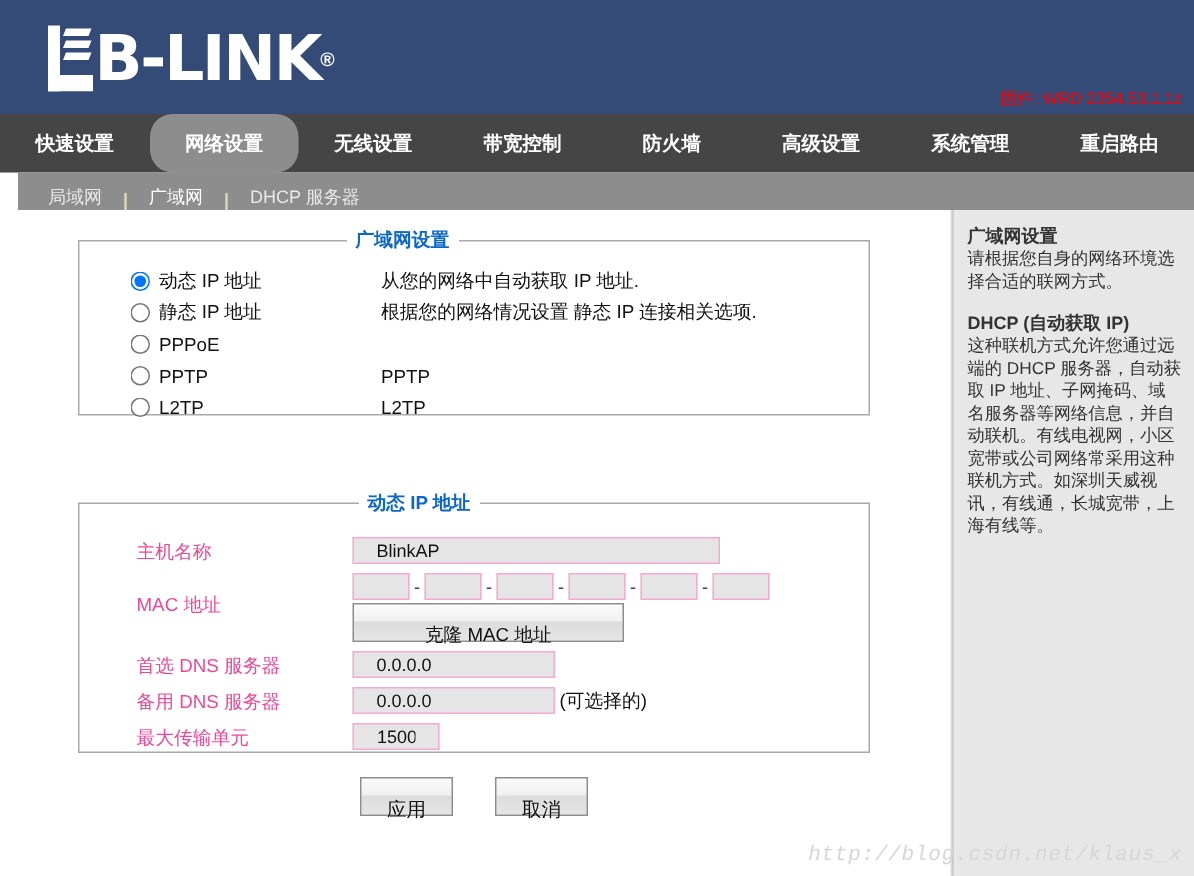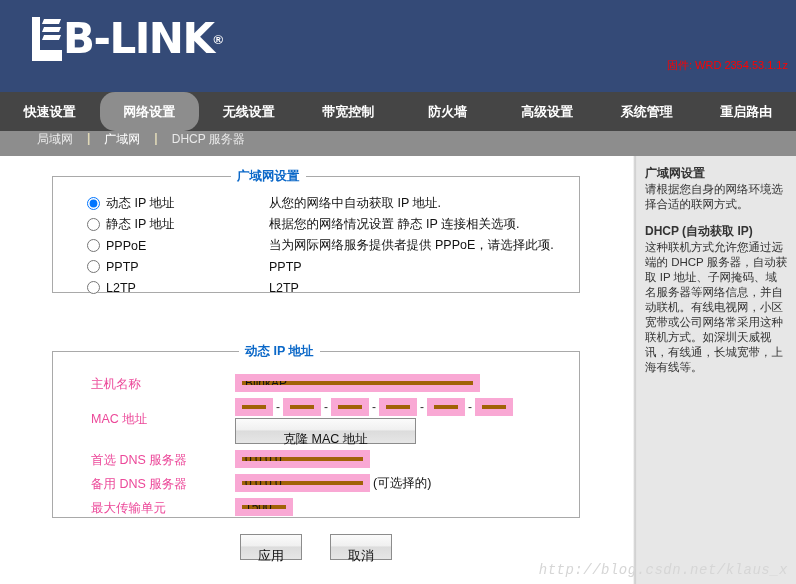--- a/index.html
+++ b/index.html
@@ -13,21 +13,21 @@
     background: #ffffff;
     font-family: "Liberation Sans", "DejaVu Sans", sans-serif;
     font-size: 12px;
     color: #222;
     position: relative;
   }
 
   
   .banner {
     position: relative;
-    height: 92px;
+    height: 76px;
     background: #344a77;
     overflow: hidden;
   }
   .logo {
     position: absolute;
     left: 32px;
     top: 16px;
     height: 46px;
     display: flex;
     align-items: center;
@@ -105,23 +105,24 @@
   }
   .nav-item.active {
     background: #8d8d8d;
   }
 
   
   .subnav {
     height: 25px;
     background: #8d8d8d;
     display: flex;
-    align-items: flex-start;
-    padding-left: 23px;
-    box-sizing: border-box;
+    align-items: flex-end;
+    padding-left: 6px;
+    box-sizing: border-box;
+    margin-left: 12px;
   }
   .subnav-item {
     color: #e9e9e9;
     font-size: 12px;
     padding: 0 14px;
     cursor: pointer;
     user-select: none;
   }
   .subnav-item.active { color: #ffffff; }
   .subnav-sep {
@@ -207,46 +208,45 @@
   .radio-row input[type="radio"] {
     margin: 0 6px 0 0;
     width: 13px; height: 13px;
   }
   .radio-label {
     width: 148px;
     color: #111;
   }
   .radio-desc {
     color: #111;
-    margin-left: 15px;
   }
 
   
   .form-body { padding: 14px 0 0 0; }
   .frow {
     display: flex;
     align-items: flex-start;
     margin-bottom: 4px;
   }
   .flabel {
     width: 182px;
     padding-left: 38px;
     box-sizing: border-box;
     font-size: 12.5px;
     color: #ec4899;
     line-height: 20px;
   }
   .fctl { display: flex; align-items: center; }
   input[type="text"] {
-    border: 7px solid #f9a8d4;
-    background: #a16207;
+    border: 1px solid #f9a8d4;
+    background: #e5e5e5;
     font-family: "Liberation Sans", sans-serif;
     font-size: 12px;
     color: #111;
-    padding: 1px 3px;
+    padding: 1px 15px;
     box-sizing: border-box;
     height: 18px;
     outline: none;
   }
   .in-host { width: 245px; }
   .in-dns  { width: 135px; }
   .in-mtu  { width: 58px; }
   .in-mac  { width: 38px; }
   .mac-sep { padding: 0 3px; color: #333; font-size: 12px; }
   .mac-line { display: flex; align-items: center; margin-bottom: 2px; }
@@ -339,21 +339,20 @@
 
         <label class="radio-row">
           <input type="radio" name="wanmode" style="">
           <span class="radio-label">静态 IP 地址</span>
           <span class="radio-desc">根据您的网络情况设置 静态 IP 连接相关选项.</span>
         </label>
 
         <label class="radio-row">
           <input type="radio" name="wanmode" style="">
           <span class="radio-label">PPPoE</span>
-          <span class="radio-desc">当为网际网络服务提供者提供 PPPoE，请选择此项.</span>
         </label>
 
         <label class="radio-row">
           <input type="radio" name="wanmode" style="">
           <span class="radio-label">PPTP</span>
           <span class="radio-desc">PPTP</span>
         </label>
 
         <label class="radio-row">
           <input type="radio" name="wanmode" style="">

